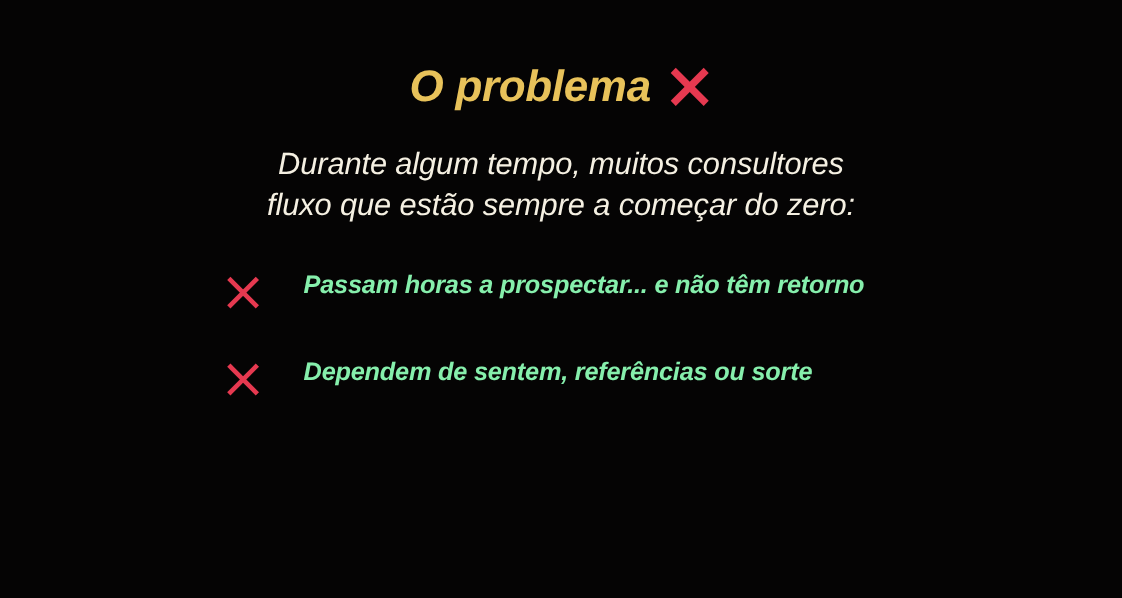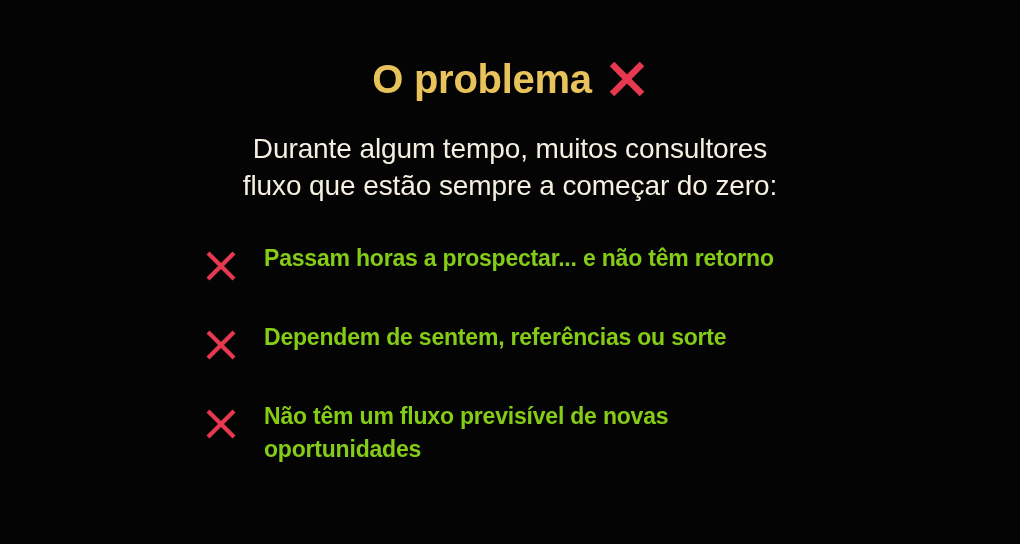--- a/index.html
+++ b/index.html
@@ -12,20 +12,21 @@
     font-family: "Liberation Sans", sans-serif;
     -webkit-font-smoothing: antialiased;
   }
   .slide {
     position: relative;
     width: 1020px;
     height: 544px;
     background: #050404;
     overflow: hidden;
     box-sizing: border-box;
+    font-style: italic;
   }
 
   
   .title-row {
     position: absolute;
     left: 0;
     top: 58px;
     width: 1020px;
     display: flex;
     align-items: center;
@@ -83,24 +84,25 @@
   .bullet-x {
     display: block;
     width: 34px;
     height: 34px;
     flex: 0 0 auto;
     margin-top: 7px;
   }
   .bullet-text {
     font-size: 23px;
     font-weight: 700;
-    color: #84cc16;
+    color: #86efac;
     line-height: 33px;
     letter-spacing: -0.2px;
     max-width: 470px;
+    margin-left: 12px;
   }
   .bullet.wide .bullet-text {
     max-width: 700px;
   }
 </style>
 </head>
 <body>
 
 <div class="slide">
 
@@ -128,23 +130,16 @@
     </div>
 
     <div class="bullet wide">
       <svg class="bullet-x" viewBox="0 0 34 34" aria-hidden="true">
         <line x1="4" y1="4" x2="30" y2="30" stroke="#E63950" stroke-width="4.2" stroke-linecap="butt"></line>
         <line x1="30" y1="4" x2="4" y2="30" stroke="#E63950" stroke-width="4.2" stroke-linecap="butt"></line>
       </svg>
       <span class="bullet-text">Dependem de sentem, referências ou sorte</span>
     </div>
 
-    <div class="bullet">
-      <svg class="bullet-x" viewBox="0 0 34 34" aria-hidden="true">
-        <line x1="4" y1="4" x2="30" y2="30" stroke="#E63950" stroke-width="4.2" stroke-linecap="butt"></line>
-        <line x1="30" y1="4" x2="4" y2="30" stroke="#E63950" stroke-width="4.2" stroke-linecap="butt"></line>
-      </svg>
-      <span class="bullet-text">Não têm um fluxo previsível de novas oportunidades</span>
-    </div>
 
   </div>
 
 </div>
 
 </body></html>

